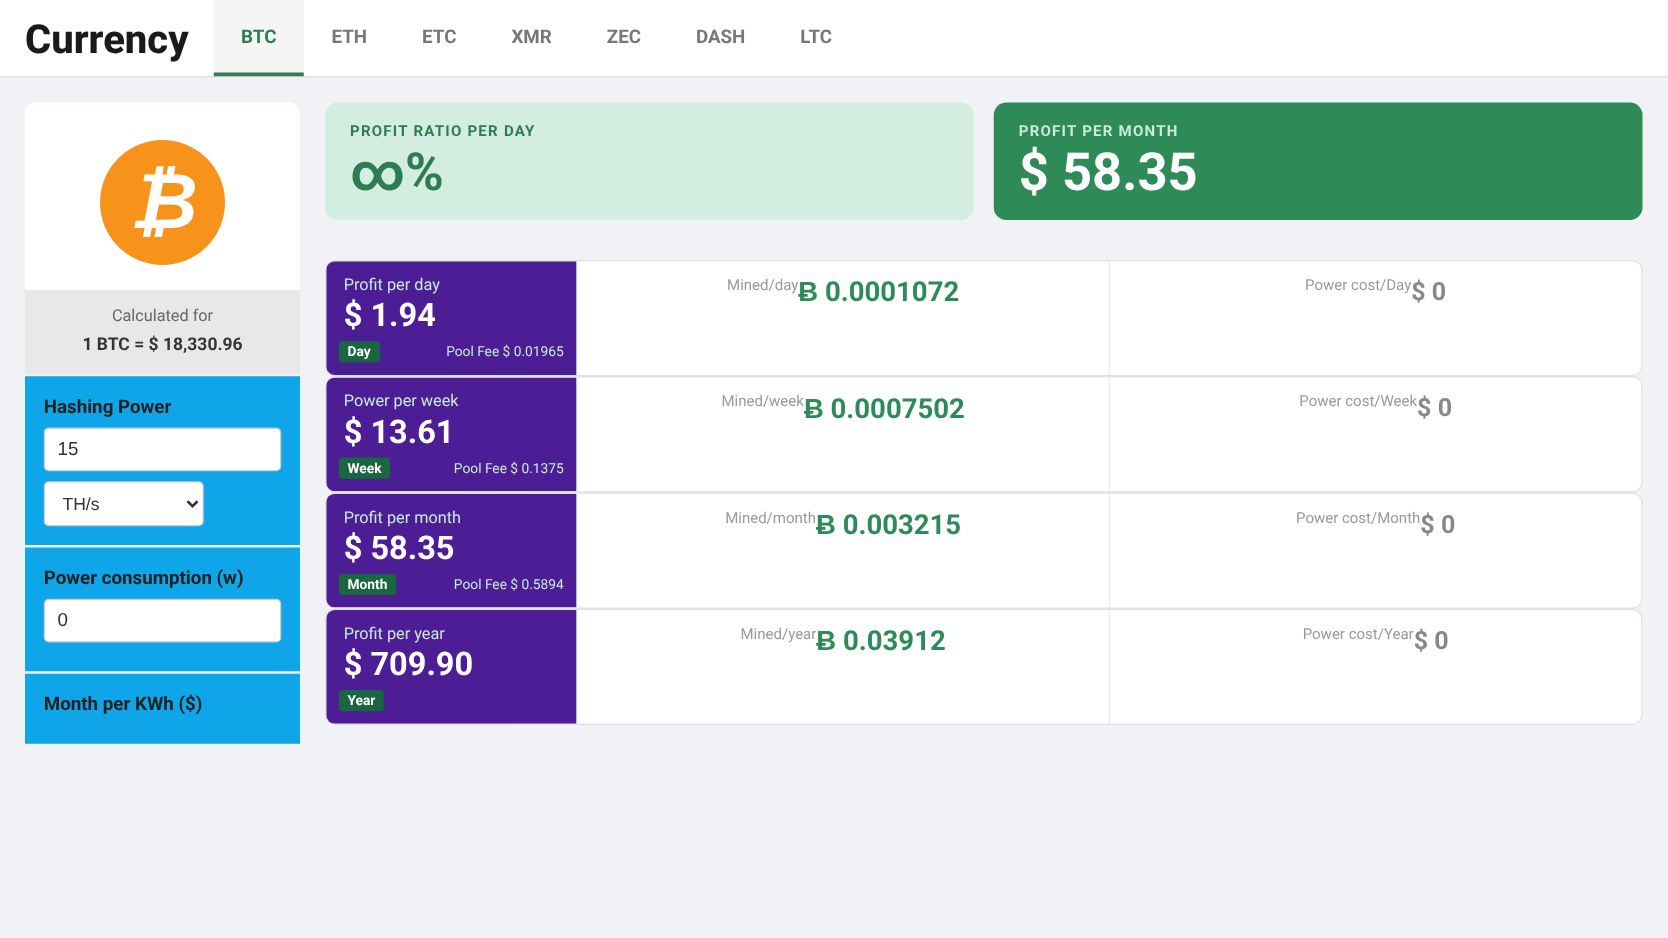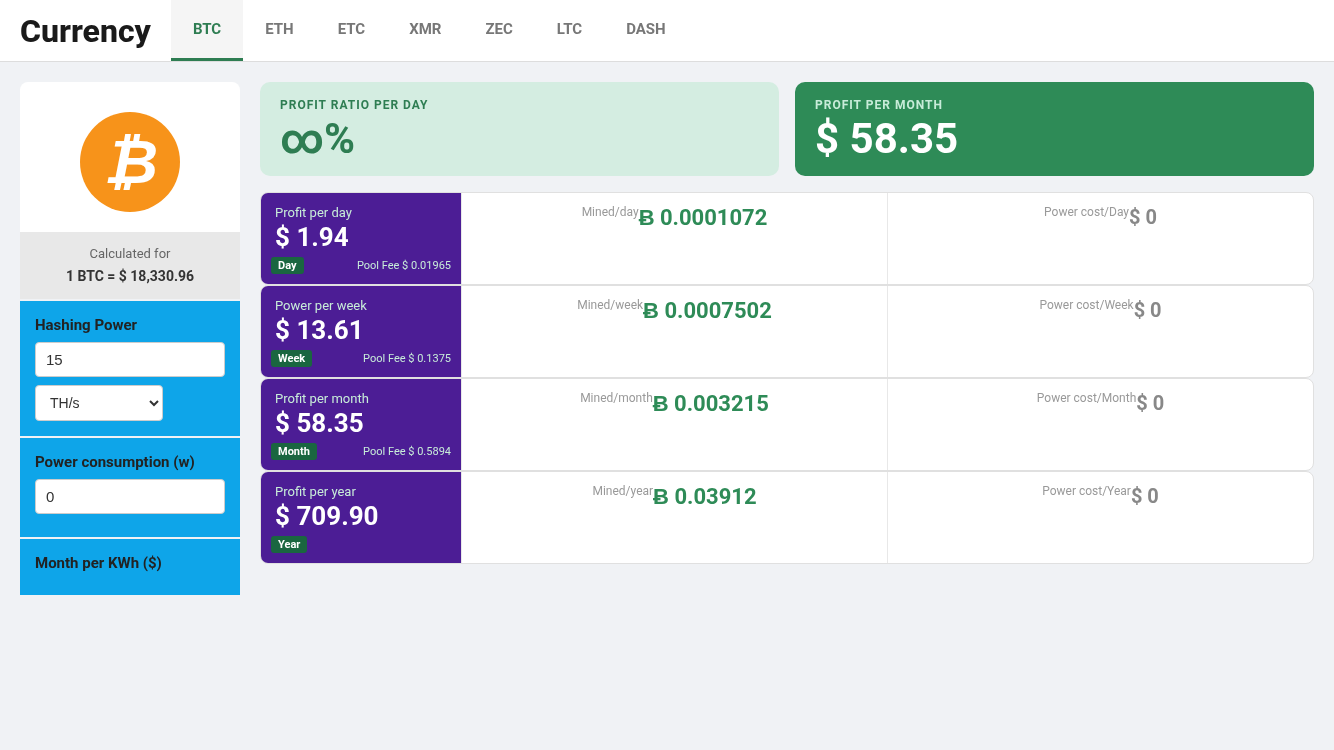--- a/index.html
+++ b/index.html
@@ -143,21 +143,21 @@
       flex: 1;
       display: flex;
       flex-direction: column;
       gap: 12px;
     }
 
     
     .summary-cards {
       display: flex;
       gap: 16px;
-      margin-bottom: 4px;
+      margin-bottom: 20px;
       align-items: center;
     }
     .summary-card {
       flex: 1;
       border-radius: 10px;
       padding: 16px 20px;
       display: flex;
       flex-direction: column;
       gap: 6px;
     }
@@ -257,22 +257,22 @@
 
 <div class="header">
   <span class="header-title">Currency</span>
   <nav class="nav-tabs">
 
   <div class="nav-tab active">BTC</div>
       <div class="nav-tab">ETH</div>
       <div class="nav-tab">ETC</div>
       <div class="nav-tab">XMR</div>
       <div class="nav-tab">ZEC</div>
+      <div class="nav-tab">DASH</div>
       <div class="nav-tab">LTC</div>
-      <div class="nav-tab">DASH</div>
     </nav>
 </div>
 
 <div class="main">
 
   <div class="sidebar">
     <div class="coin-card">
       <div class="coin-icon">
         <span class="coin-symbol">₿</span>
       </div>

